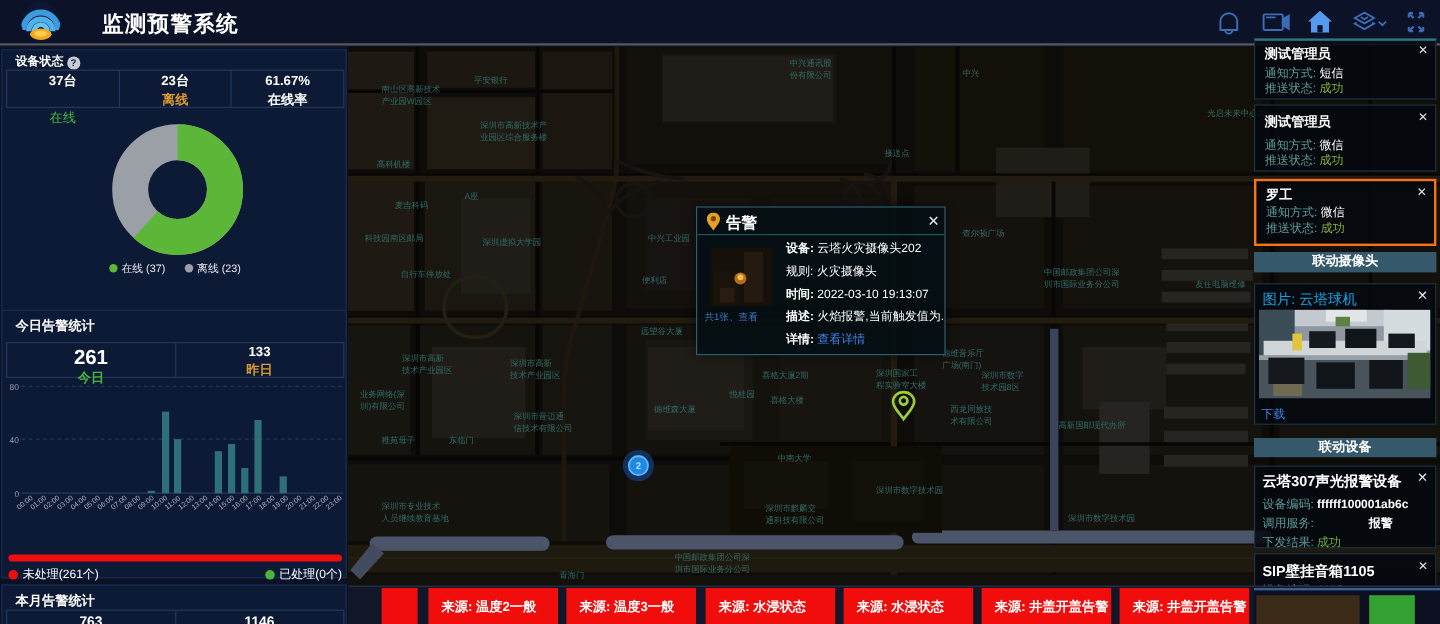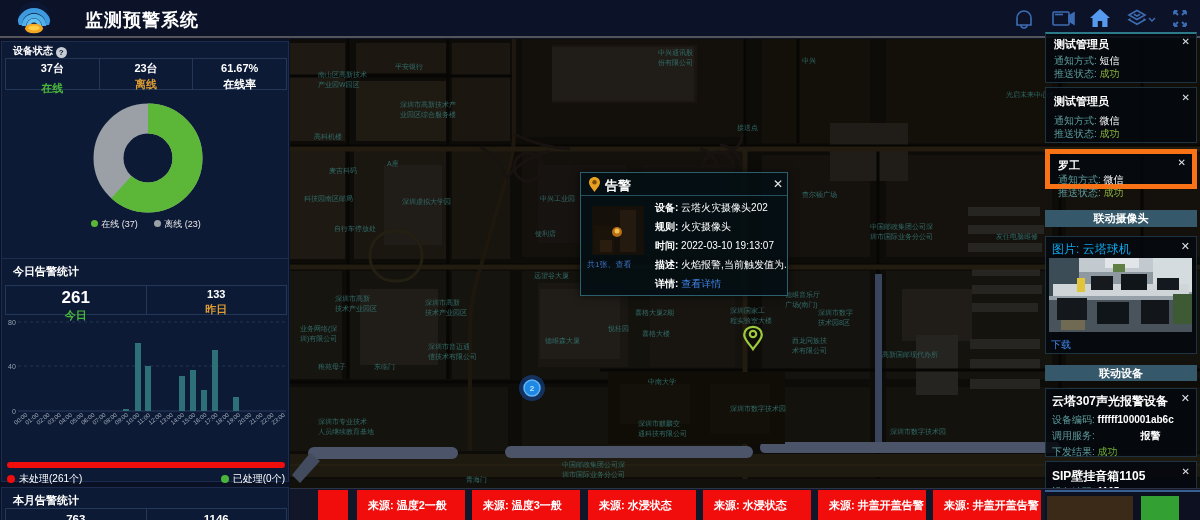--- a/index.html
+++ b/index.html
@@ -251,21 +251,21 @@
 
 <div class="abs" style="left:0;top:40px;width:290px;height:480px;background:#0a1124;">
 
   <div class="abs" style="left:1px;top:1px;width:288px;height:251px;background:#0c1a36;border:1px solid #1b2c4e;">
 
     <div class="abs" style="left:11px;top:2px;font-size:10px;font-weight:bold;color:#fff;">设备状态 <span style="display:inline-block;width:11px;height:11px;border-radius:6px;background:#c8cdd5;color:#0c1a36;font-size:8px;text-align:center;line-height:11px;vertical-align:-1px;font-weight:bold;">?</span></div>
 
     <div class="abs" style="left:3px;top:16px;width:282px;height:32px;border:1px solid #233859;display:flex;text-align:center;line-height:1.05;">
       <div style="flex:1;border-right:1px solid #233859;padding-top:4px;">
           <div style="color:#fff;font-weight:bold;font-size:11px;">37台</div>
-          <div style="color:#49b53a;font-weight:bold;font-size:11px;margin-top:8px;">在线</div>
+          <div style="color:#49b53a;font-weight:normal;font-size:11px;margin-top:19px;">在线</div>
         </div>
       <div style="flex:1;border-right:1px solid #233859;padding-top:4px;">
           <div style="color:#fff;font-weight:bold;font-size:11px;">23台</div>
           <div style="color:#dc9b33;font-weight:bold;font-size:11px;margin-top:4px;">离线</div>
         </div>
       <div style="flex:1;padding-top:4px;">
           <div style="color:#fff;font-weight:bold;font-size:11px;">61.67%</div>
           <div style="color:#fff;font-weight:bold;font-size:11px;margin-top:4px;">在线率</div>
         </div>
     </div>
@@ -382,21 +382,21 @@
       <rect x="2" y="20" width="20" height="28" fill="#1a1309"></rect>
       <circle cx="25" cy="26" r="5" fill="#c87818" opacity="0.9"></circle>
       <circle cx="25" cy="25" r="2.5" fill="#f2c14d"></circle>
       <rect x="8" y="34" width="12" height="12" fill="#2a1c0e"></rect>
     </svg>
   </div>
   <div class="abs" style="left:6px;top:86px;width:64px;font-size:8px;color:#3f74c8;">共1张、查看</div>
 
   <div class="abs" style="left:74px;top:25px;width:130px;font-size:10px;color:#fff;line-height:19px;white-space:nowrap;">
     <div><span style="font-weight:bold;">设备:</span>&nbsp;云塔火灾摄像头202</div>
-    <div><span style="font-weight:bold;">规则:</span>&nbsp;火灾摄像头</div>
+    <div><span style="font-weight:normal;">规则:</span>&nbsp;火灾摄像头</div>
     <div><span style="font-weight:bold;">时间:</span>&nbsp;2022-03-10 19:13:07</div>
     <div><span style="font-weight:bold;">描述:</span>&nbsp;火焰报警,当前触发值为...</div>
     <div><span style="font-weight:bold;">详情:</span>&nbsp;<span style="color:#3f84e8;">查看详情</span></div>
   </div>
 </div>
 
 <div class="abs" style="left:1045px;top:32px;width:152px;height:488px;">
 
   <div class="abs" style="left:0;top:0;width:152px;height:51px;background:rgba(4,8,14,0.85);border:1px solid #1e3342;border-top:2px solid #2d7a8a;">
     <div class="abs" style="left:8px;top:3px;font-size:11px;font-weight:bold;color:#fff;">测试管理员</div>
@@ -405,21 +405,21 @@
     <div class="abs" style="left:8px;top:33px;font-size:10px;color:#5d9b9b;">推送状态: <span style="color:#8aaf3c;">成功</span></div>
   </div>
 
   <div class="abs" style="left:0;top:55px;width:152px;height:56px;background:rgba(4,8,14,0.85);border:1px solid #1e3342;">
     <div class="abs" style="left:8px;top:6px;font-size:11px;font-weight:bold;color:#fff;">测试管理员</div>
     <div class="abs" style="right:6px;top:4px;color:#dfe5ea;font-size:10px;">✕</div>
     <div class="abs" style="left:8px;top:26px;font-size:10px;color:#5d9b9b;">通知方式: <span style="color:#fff;">微信</span></div>
     <div class="abs" style="left:8px;top:39px;font-size:10px;color:#5d9b9b;">推送状态: <span style="color:#8aaf3c;">成功</span></div>
   </div>
 
-  <div class="abs" style="left:0;top:117px;width:152px;height:40px;background:rgba(4,8,14,0.85);border:5px solid #f97316;">
+  <div class="abs" style="left:0;top:117px;width:152px;height:56px;background:rgba(4,8,14,0.85);border:2px solid #f97316;">
     <div class="abs" style="left:8px;top:4px;font-size:11px;font-weight:bold;color:#fff;">罗工</div>
     <div class="abs" style="right:6px;top:3px;color:#dfe5ea;font-size:10px;">✕</div>
     <div class="abs" style="left:8px;top:19px;font-size:10px;color:#5d9b9b;">通知方式: <span style="color:#fff;">微信</span></div>
     <div class="abs" style="left:8px;top:32px;font-size:10px;color:#5d9b9b;">推送状态: <span style="color:#8aaf3c;">成功</span></div>
   </div>
 
   <div class="abs" style="left:0;top:178px;width:152px;height:17px;background:#35596b;text-align:center;line-height:17px;font-size:11px;font-weight:bold;color:#fff;">联动摄像头</div>
 
   <div class="abs" style="left:0;top:204px;width:152px;height:118px;background:rgba(4,8,14,0.85);border:1px solid #1e3342;">
     <div style="margin:4px 0 0 6px;font-size:12px;font-weight:normal;color:#0ea5e9;">图片: 云塔球机</div>

